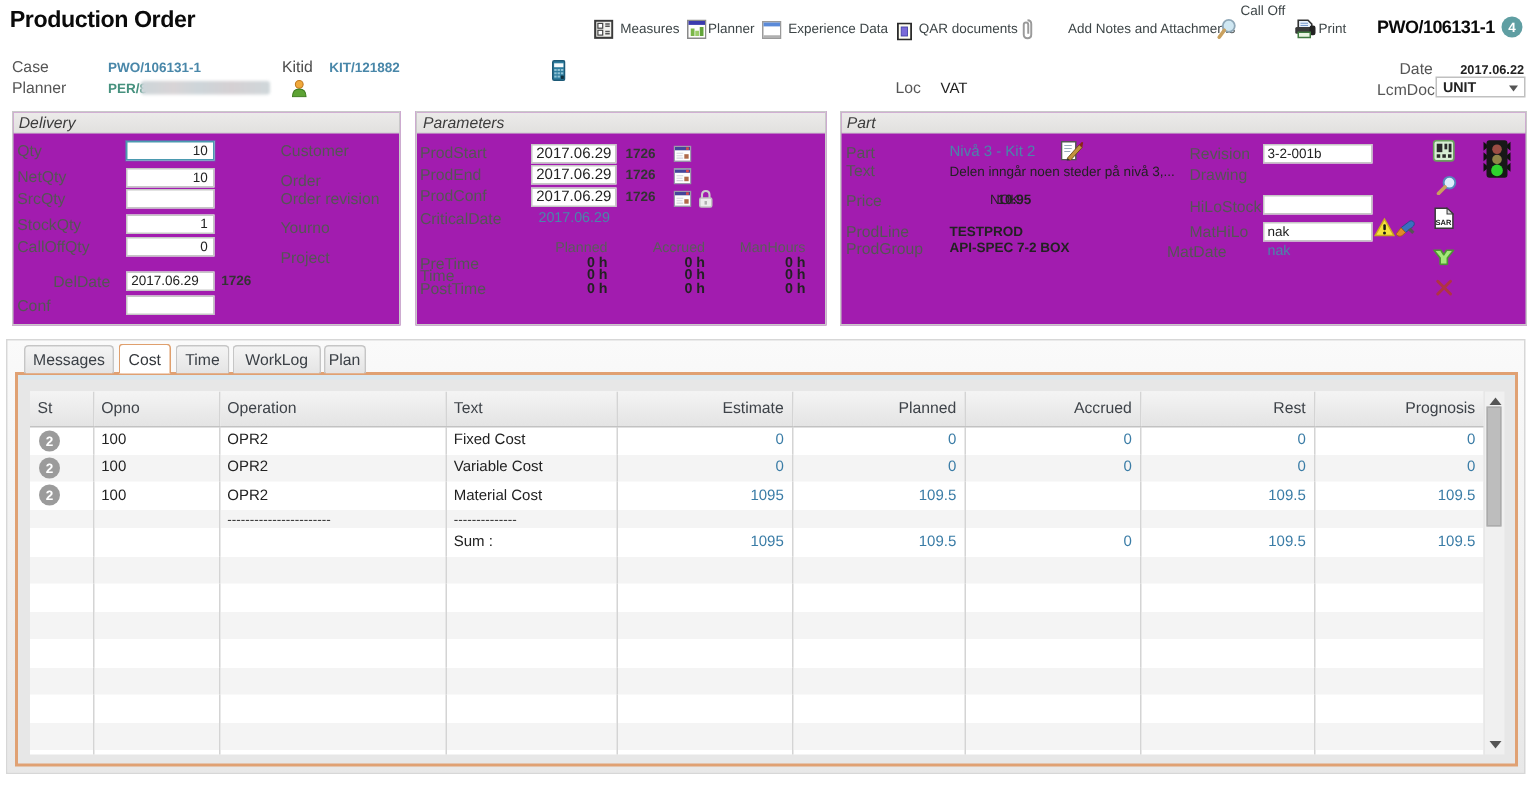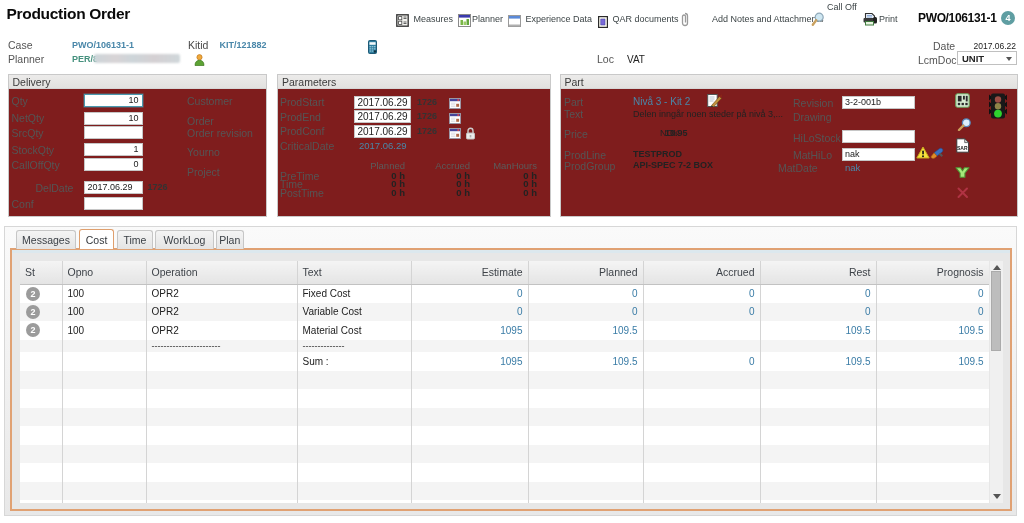--- a/index.html
+++ b/index.html
@@ -1,20 +1,20 @@
 <!DOCTYPE html>
 <html><head>
 <meta charset="utf-8">
 <style>
   * { margin:0; padding:0; box-sizing:border-box; }
   html,body { width:1024px; height:523px; background:#fff; font-family:"Liberation Sans", sans-serif; overflow:hidden; }
   .abs { position:absolute; }
   .lbl { position:absolute; color:#555; font-size:10.5px; }
   .tb { position:absolute; font-size:9px; color:#3d4547; }
-  .panel { position:absolute; border:1px solid #c9c9c9; background:#7f1d1d; }
+  .panel { position:absolute; border:1px solid #c9c9c9; background:#a21caf;font-style:italic; }
   .phead { height:14px; background:linear-gradient(#eceBea,#e2e1df); border-bottom:1px solid #d6d6d6; font-size:10.5px; color:#3c3c3c; padding-left:4px; line-height:14px; }
   .inp { position:absolute; background:#fff; border:1px solid #c6c6c6; font-size:9px; color:#222; line-height:11px; padding:0 3px; }
   .num { text-align:right; }
   .b1726 { position:absolute; font-size:9px; font-weight:bold; color:#333; }
 </style>
 </head>
 <body>
 
 <div class="abs" style="left:6.5px; top:5px; font-size:15.5px; font-weight:bold; letter-spacing:-0.3px; color:#0a0a0a;">Production Order</div>
 
@@ -104,21 +104,21 @@
       <rect x="5.9" y="8.2" width="1.6" height="1.3" fill="#8fc3d6"></rect>
       <rect x="1.5" y="10.4" width="1.6" height="1.3" fill="#8fc3d6"></rect>
       <rect x="3.7" y="10.4" width="1.6" height="1.3" fill="#8fc3d6"></rect>
       <rect x="5.9" y="10.4" width="2" height="2.2" fill="#10303f"></rect>
     </svg>
 </div>
 
 <div class="lbl" style="left:597px; top:53px;">Loc</div>
 <div class="abs" style="left:627px; top:53.5px; font-size:10px; color:#222;">VAT</div>
 <div class="lbl" style="left:933px; top:40px;">Date</div>
-<div class="abs" style="left:973.5px; top:40.5px; font-size:8.5px; font-weight:normal; color:#222;">2017.06.22</div>
+<div class="abs" style="left:973.5px; top:40.5px; font-size:8.5px; font-weight:bold; color:#222;">2017.06.22</div>
 <div class="lbl" style="left:918px; top:54px;">LcmDoc</div>
 <div class="abs" style="left:957px; top:50.5px; width:60px; height:14px; border:1px solid #c0c0c0; background:#fff; font-size:9.5px; font-weight:bold; color:#222; line-height:13px; padding-left:4px;">UNIT<span style="position:absolute; right:4px; top:5px; width:0; height:0; border-left:3px solid transparent; border-right:3px solid transparent; border-top:4px solid #555;"></span></div>
 
 <div class="panel" style="left:7.5px; top:73.5px; width:259.5px; height:143.5px;">
   <div class="phead">Delivery</div>
 </div>
 <div class="lbl" style="left:11.5px; top:95px;">Qty</div>
 <div class="inp num" style="left:83.5px; top:94px; width:59px; height:13px; border-color:#4b9ab0; box-shadow:0 0 0 0.6px rgba(75,154,176,0.55);">10</div>
 <div class="lbl" style="left:11.5px; top:112px;">NetQty</div>
 <div class="inp num" style="left:83.5px; top:111.5px; width:59px; height:13px;">10</div>

